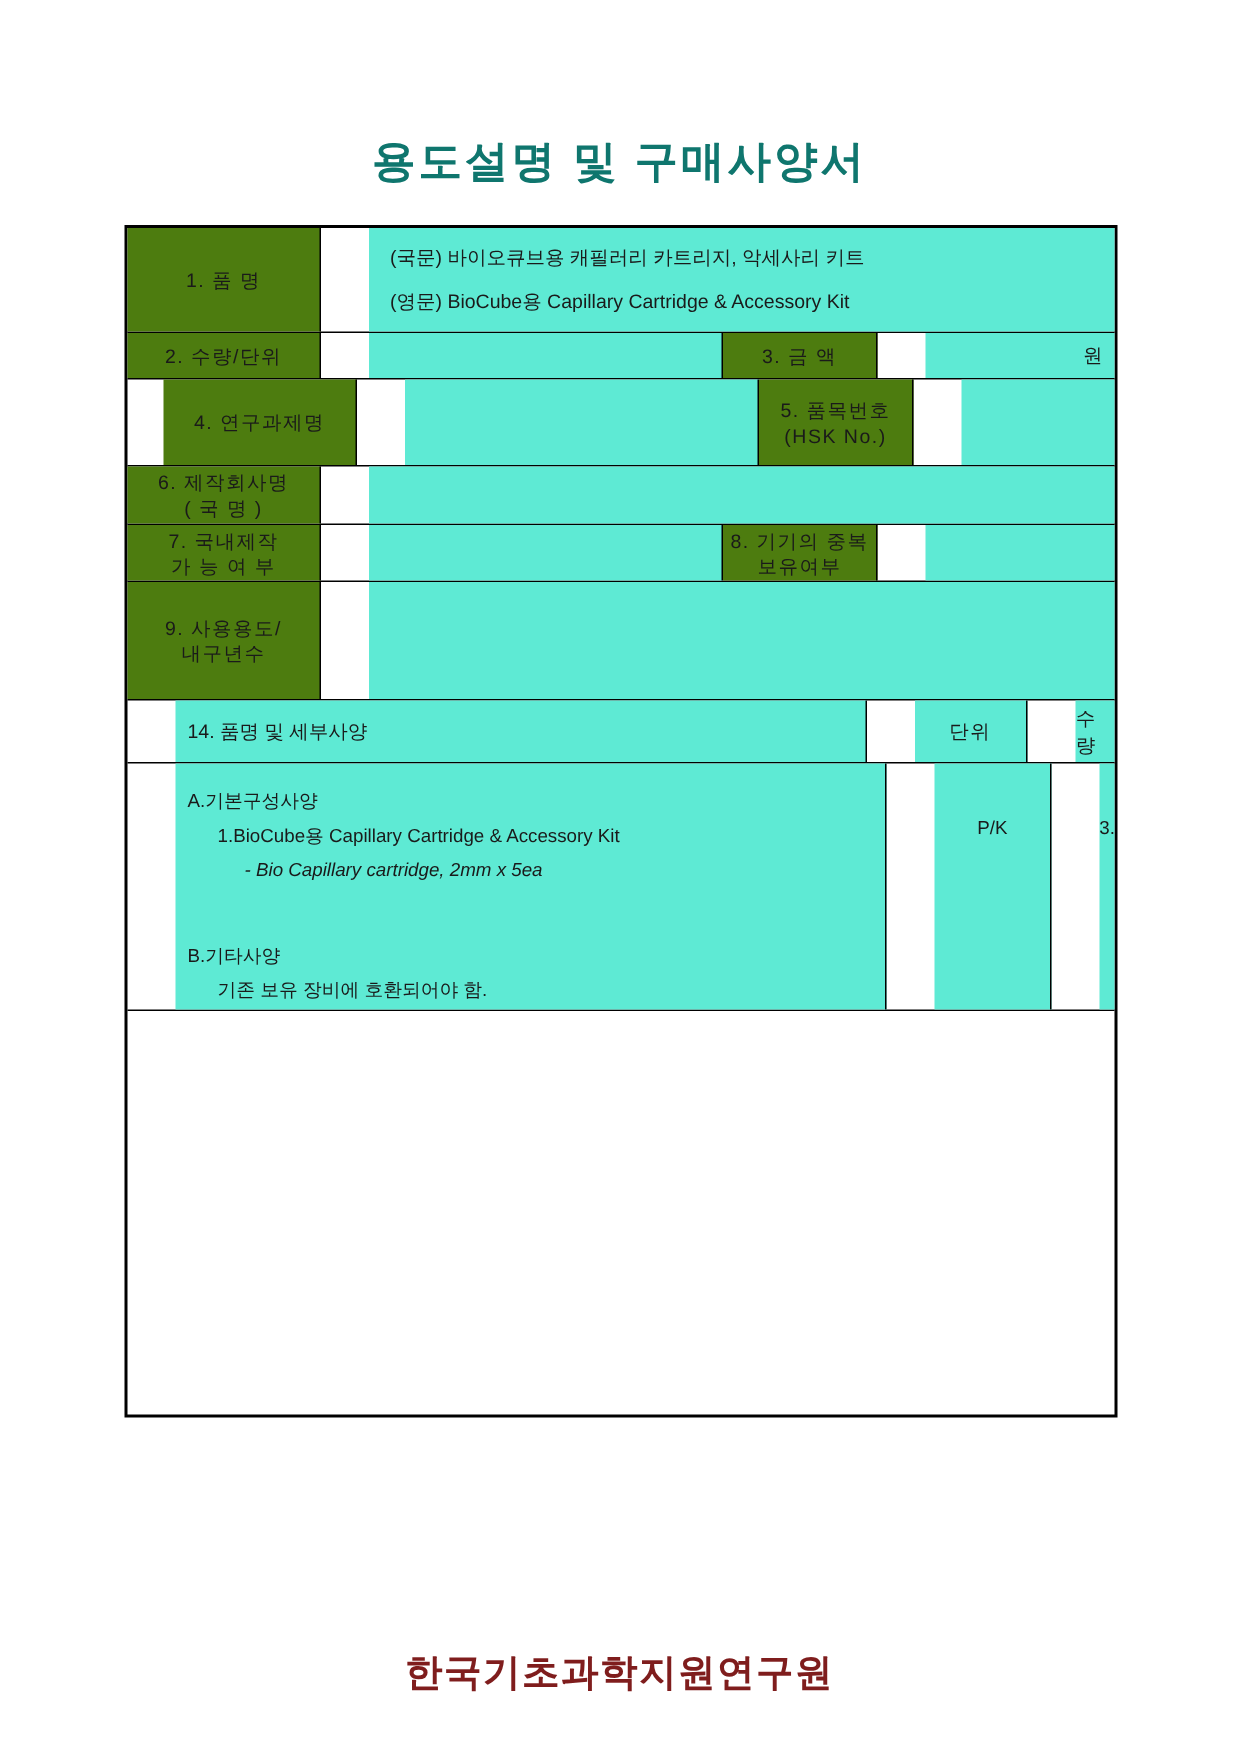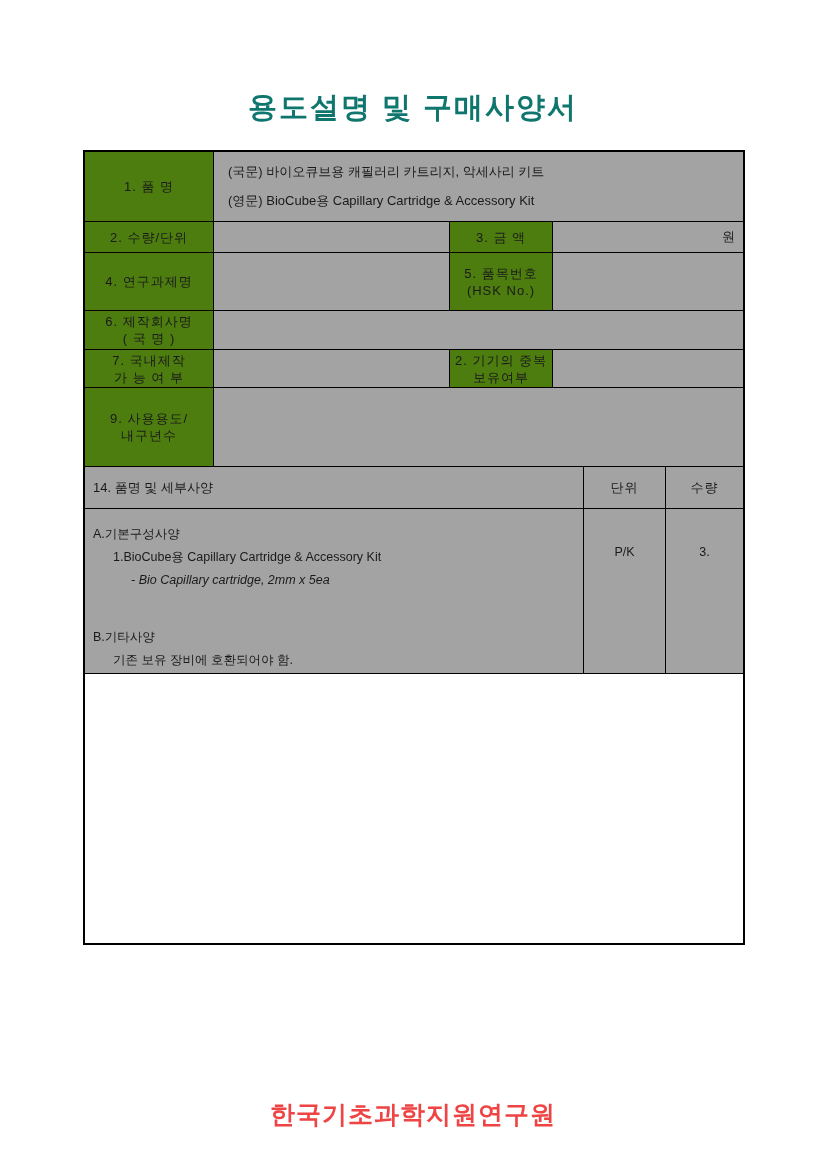--- a/index.html
+++ b/index.html
@@ -52,35 +52,35 @@
   .label-cell {
     background: #4d7c0f;
     display: flex;
     align-items: center;
     justify-content: center;
     text-align: center;
     white-space: pre-line;
     line-height: 17px;
     letter-spacing: 1px;
   }
-  .value-cell { background: #a3a3a3; }
+  .value-cell { background: #5eead4; margin-left: 32px; }
   
   .colA { width: 129px; }
   .colB { width: 236px; }
   .colC { width: 103px; }
   .colD { flex: 1 1 auto; }
   .colBCD { flex: 1 1 auto; }
   
   .colL { width: 499px; }
   .colU { width: 82px; }
   .colQ { flex: 1 1 auto; }
   
   .r1 { height: 70px; }
   .r2 { height: 31px; }
-  .r3 { height: 58px; }
+  .r3 { height: 58px; padding-left: 24px; }
   .r4 { height: 39px; }
   .r5 { height: 38px; }
   .r6 { height: 79px; }
   .r7 { height: 42px; }
   .r8 { height: 165px; }
   .product-lines {
     display: flex;
     flex-direction: column;
     justify-content: space-around;
     padding: 6px 10px 6px 14px;
@@ -121,21 +121,21 @@
   }
   .doc-footer {
     position: absolute;
     top: 1098px;
     left: 0;
     width: 100%;
     text-align: center;
     font-size: 25px;
     font-weight: bold;
     letter-spacing: 1px;
-    color: #ef4444;
+    color: #7f1d1d;
   }
 </style>
 </head>
 <body>
 
 <div class="page">
 
   <div class="doc-title">용도설명 및 구매사양서</div>
 
   <div class="form-table">
@@ -168,21 +168,21 @@
     <div class="row r4">
       <div class="cell colA label-cell">6. 제작회사명
 ( 국 명 )</div>
       <div class="cell colBCD end value-cell"></div>
     </div>
 
     <div class="row r5">
       <div class="cell colA label-cell">7. 국내제작
 가 능 여 부</div>
       <div class="cell colB value-cell"></div>
-      <div class="cell colC label-cell">2. 기기의 중복
+      <div class="cell colC label-cell">8. 기기의 중복
 보유여부</div>
       <div class="cell colD end value-cell"></div>
     </div>
 
     <div class="row r6">
       <div class="cell colA label-cell">9. 사용용도/
 내구년수</div>
       <div class="cell colBCD end value-cell"></div>
     </div>
 

